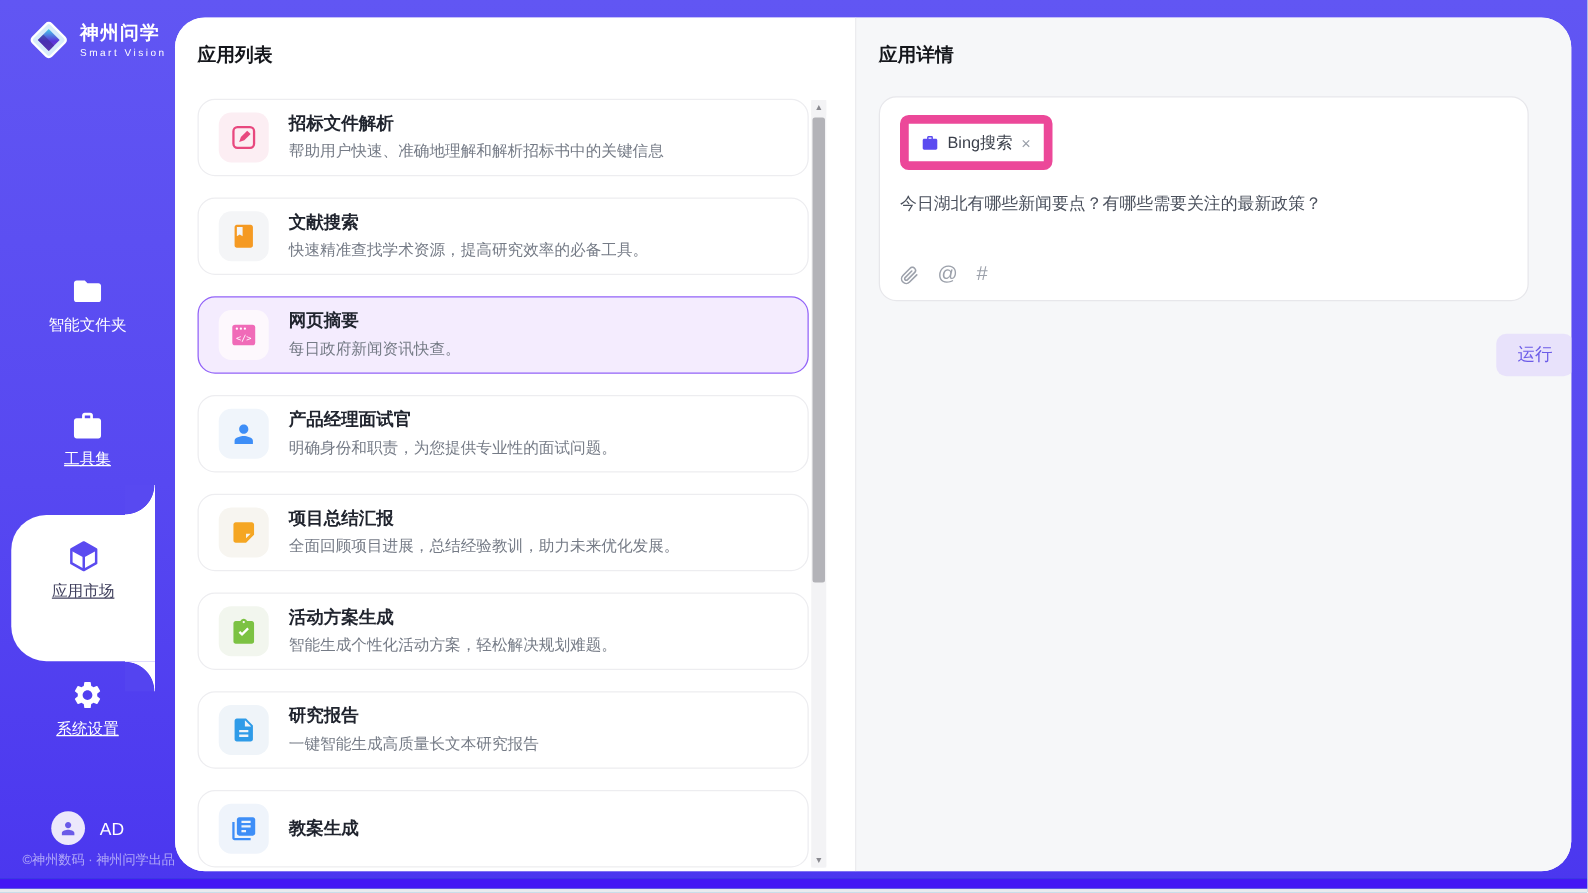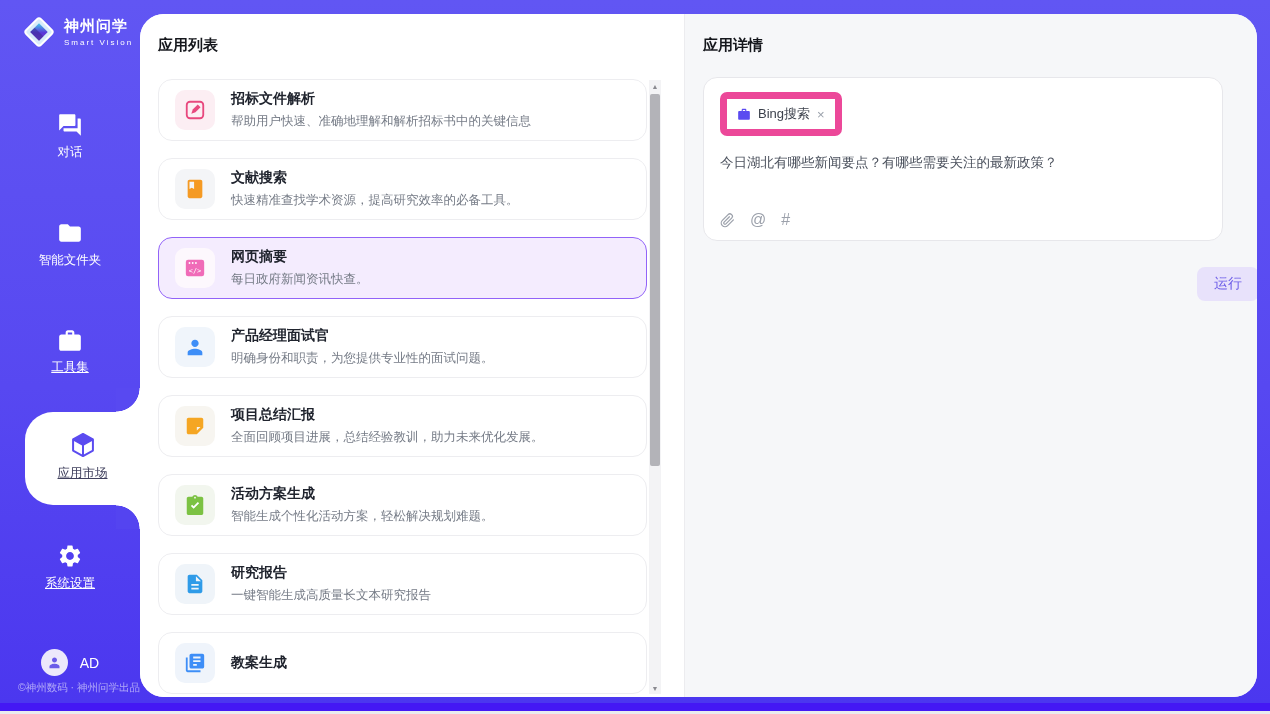--- a/index.html
+++ b/index.html
@@ -17,21 +17,21 @@
   .brand-text { color:#fff; }
   .brand-name { font-size:15px; font-weight:700; letter-spacing:1px; }
   .brand-sub { font-size:8px; letter-spacing:2px; margin-top:2px; }
   .nav-item { position:absolute; left:0; width:140px; text-align:center; color:#fff; }
   .nav-item svg { display:block; margin:0 auto; }
   .nav-label { display:block; font-size:12.5px; margin-top:6px; color:#fff; }
   .nav-label.underlined { text-decoration:underline; }
   .ni-chat { top:112px; } .ni-folder { top:220px; } .ni-tools { top:327px; } .ni-settings { top:543px; }
 
   
-  .active-bump { position:absolute; left:25px; top:412px; width:115px; height:93px;
+  .active-bump { position:absolute; left:9px; top:412px; width:115px; height:117px;
     background:#fff; border-radius:28px 0 0 28px; z-index:3; text-align:center; }
   .active-bump::before { content:""; position:absolute; right:0; top:-24px; width:24px; height:24px;
     background:radial-gradient(circle 24px at 0 0, #5849F1 23.2px, #fff 23.8px); }
   .active-bump::after { content:""; position:absolute; right:0; bottom:-24px; width:24px; height:24px;
     background:radial-gradient(circle 24px at 0 100%, #5444F0 23.2px, #fff 23.8px); }
   .active-bump svg { display:block; margin:19px auto 0; color:#5B4BF0; }
   .active-bump .nav-label { color:#41415E; text-decoration:underline; }
 
   .user-row { position:absolute; left:0; top:649px; width:140px; display:flex; justify-content:center;
     align-items:center; gap:12px; }
@@ -104,26 +104,20 @@
             <rect x="13.5" y="13.5" width="13" height="13" fill="url(#lg)"></rect>
             <path d="M13.5 20 L26.5 20 L26.5 26.5 L13.5 26.5 Z" fill="#3A2C8F" opacity="0.55"></path>
           </g>
         </svg>
         <div class="brand-text">
           <div class="brand-name">神州问学</div>
           <div class="brand-sub">Smart Vision</div>
         </div>
       </div>
 
-      <div class="nav-item ni-chat">
-        <svg width="26" height="26" viewBox="0 0 24 24" fill="#fff">
-          <path d="M21 6h-2v9H6v2c0 .55.45 1 1 1h11l4 4V7c0-.55-.45-1-1-1zm-4 6V3c0-.55-.45-1-1-1H3c-.55 0-1 .45-1 1v14l4-4h10c.55 0 1-.45 1-1z"></path>
-        </svg>
-        <span class="nav-label">对话</span>
-      </div>
 
       <div class="nav-item ni-folder">
         <svg width="26" height="26" viewBox="0 0 24 24" fill="#fff">
           <path d="M10 4H4c-1.1 0-2 .9-2 2v12c0 1.1.9 2 2 2h16c1.1 0 2-.9 2-2V8c0-1.1-.9-2-2-2h-8l-2-2z"></path>
         </svg>
         <span class="nav-label">智能文件夹</span>
       </div>
 
       <div class="nav-item ni-tools">
         <svg width="26" height="26" viewBox="0 0 24 24" fill="#fff">

